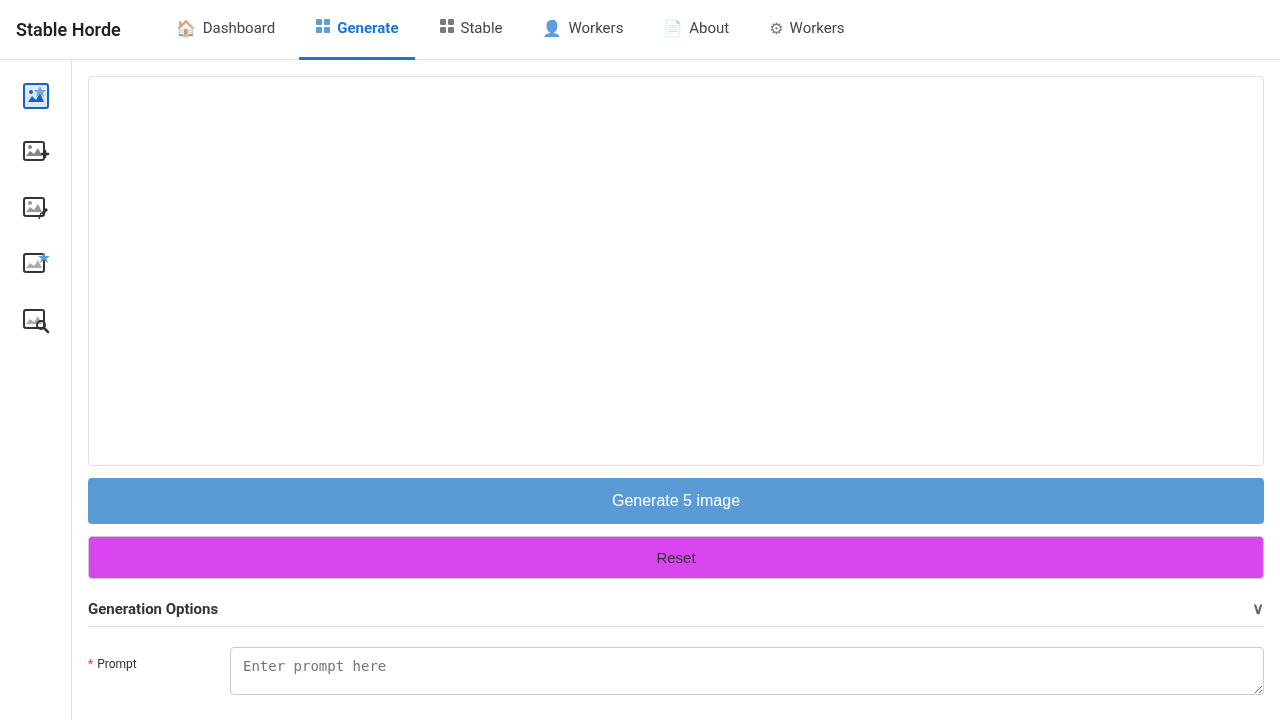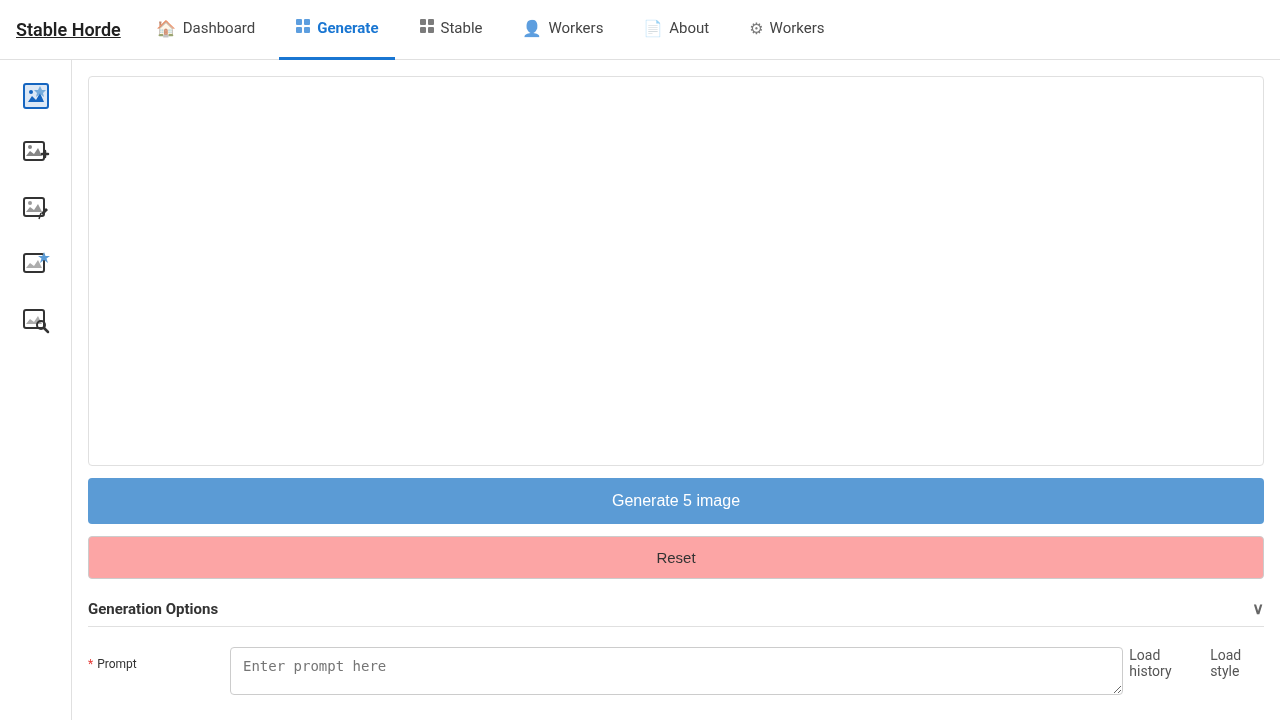--- a/index.html
+++ b/index.html
@@ -24,23 +24,22 @@
       height: 60px;
       border-bottom: 1px solid #e0e0e0;
       padding: 0 16px;
       gap: 8px;
     }
 
     .navbar-brand {
       font-size: 18px;
       font-weight: 600;
       color: #212121;
-      margin-right: 12px;
+      margin-right: 32px;
       white-space: nowrap;
-      text-decoration: underline;
     }
 
     .nav-item {
       display: flex;
       align-items: center;
       gap: 6px;
       padding: 8px 16px;
       height: 60px;
       font-size: 15px;
       color: #444;
@@ -122,21 +121,21 @@
       border: none;
       border-radius: 4px;
       font-size: 16px;
       cursor: pointer;
       text-align: center;
     }
 
     .btn-reset {
       width: 100%;
       padding: 12px;
-      background: #fca5a5;
+      background: #d946ef;
       color: #333;
       border: 1px solid #ccc;
       border-radius: 4px;
       font-size: 15px;
       cursor: pointer;
       text-align: center;
     }
 
     
     .generation-options-header {
@@ -318,21 +317,17 @@
       <span>Generation Options</span>
       <span class="chevron-icon">∨</span>
     </div>
 
     <div class="prompt-row">
       <div class="prompt-label">
         <span class="required">*</span><span>Prompt</span>
       </div>
       <div class="prompt-input-area">
         <textarea class="prompt-textarea" placeholder="Enter prompt here" style=""></textarea>
-        <div class="prompt-links">
-          <a class="prompt-link">Load history</a>
-          <a class="prompt-link">Load style</a>
-        </div>
       </div>
     </div>
 
   </main>
 </div>
 
 </body></html>

